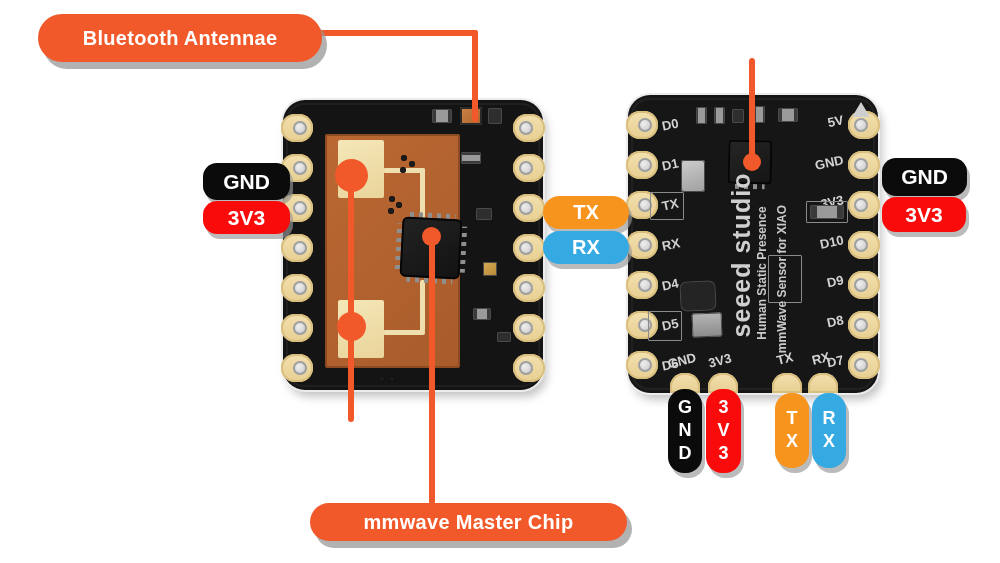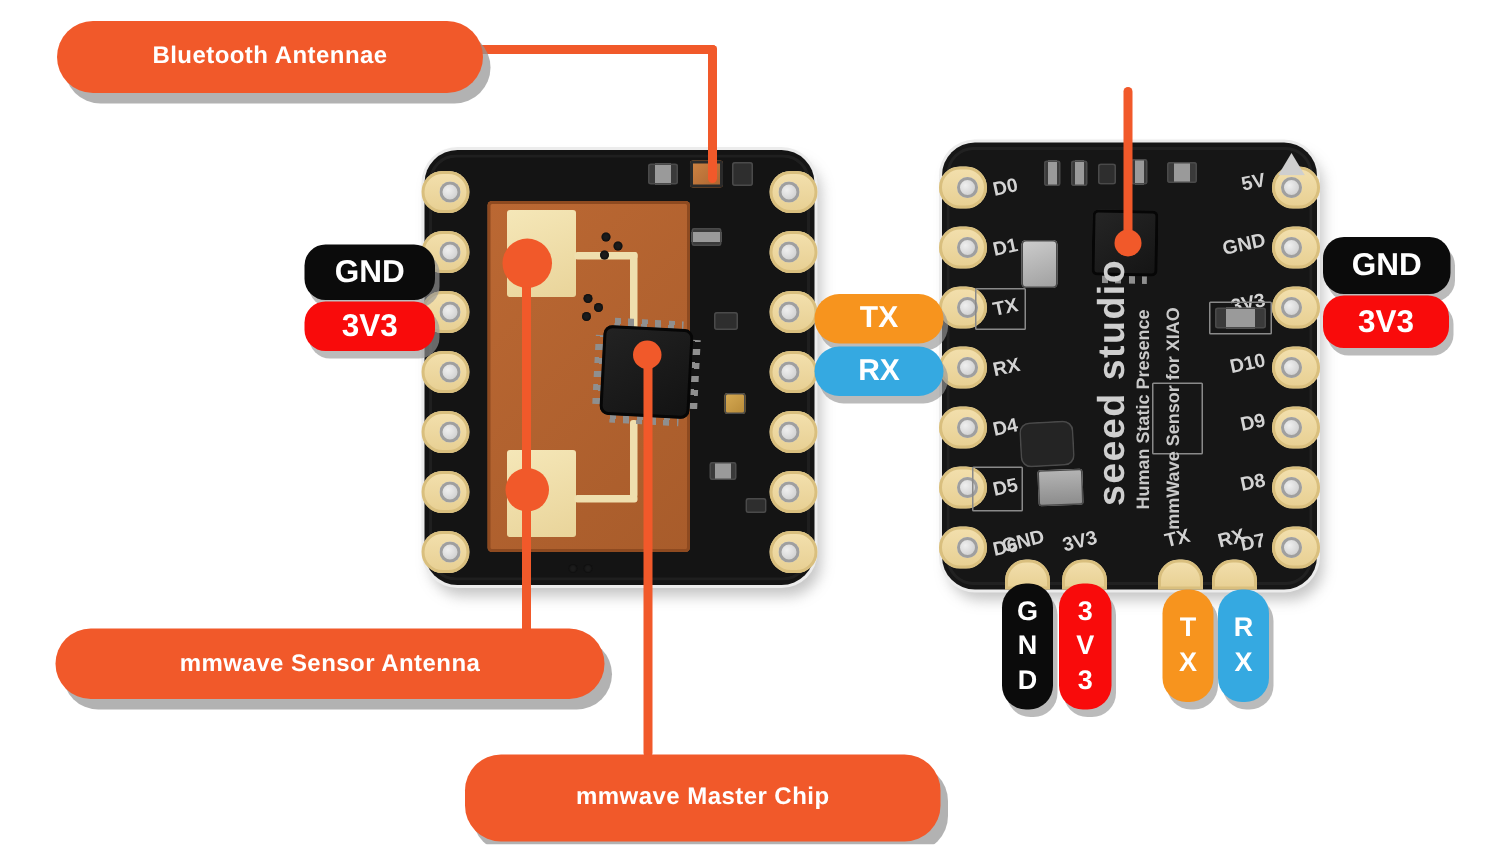--- a/index.html
+++ b/index.html
@@ -53,21 +53,21 @@
   .vtext { display:flex; align-items:center; justify-content:center; transform:rotate(-90deg); }
 
   .triangle-mark { position:absolute; background:#cfcfcf; clip-path:polygon(50% 0, 0 100%, 100% 100%); }
 
   
   .cline { position:absolute; background:#f1592a; z-index:5; border-radius:3px; }
   .cdot  { position:absolute; background:#f1592a; border-radius:50%; z-index:6; }
 
   
   .callout { position:absolute; z-index:10; background:#f1592a; color:#fff; font-weight:bold;
-             font-size:16px; letter-spacing:.3px; display:flex; align-items:center; justify-content:center;
+             font-size:20px; letter-spacing:.3px; display:flex; align-items:center; justify-content:center;
              border-radius:24px; box-shadow:5px 7px 0 rgba(148,148,148,.72); }
   .badge { position:absolute; z-index:10; color:#fff; font-weight:bold; font-size:21px;
            display:flex; align-items:center; justify-content:center; border-radius:14px;
            box-shadow:3px 5px 0 rgba(150,150,150,.65); }
   .badge.stadium { border-radius:17px; font-size:20px; }
   .vbadge { position:absolute; z-index:10; color:#fff; font-weight:bold; font-size:18px;
             display:flex; align-items:center; justify-content:center; border-radius:16px;
             box-shadow:3px 5px 0 rgba(150,150,150,.65); }
   .vbadge span { writing-mode:vertical-rl; text-orientation:upright; letter-spacing:3px; line-height:1; }
   .bg-black { background:#0b0b0b; }
@@ -268,22 +268,21 @@
   <div class="cdot" style="left:743px; top:153px; width:18px; height:18px;"></div>
 
   <div class="cline" style="left:348px; top:172px; width:6px; height:250px;"></div>
   <div class="cdot" style="left:335px; top:159px; width:33px; height:33px;"></div>
   <div class="cdot" style="left:337px; top:312px; width:29px; height:29px;"></div>
 
   <div class="cline" style="left:429px; top:235px; width:6px; height:270px;"></div>
   <div class="cdot" style="left:422px; top:227px; width:19px; height:19px;"></div>
 
   <div class="callout" style="left:38px; top:14px; width:284px; height:48px;">Bluetooth Antennae</div>
-  <div class="callout" style="left:37px; top:419px; width:366px; height:47px;">mmwave Sensor Antenna</div>
-  <div class="callout" style="left:310px; top:503px; width:317px; height:58px;">mmwave Master Chip</div>
+  <div class="callout" style="left:310px; top:503px; width:317px; height:38px;">mmwave Master Chip</div>
 
   <div class="badge bg-black" style="left:203px; top:163px; width:87px; height:37px;">GND</div>
   <div class="badge bg-red" style="left:203px; top:201px; width:87px; height:33px;">3V3</div>
 
   <div class="badge stadium bg-uorange" style="left:543px; top:196px; width:86px; height:33px;">TX</div>
   <div class="badge stadium bg-blue" style="left:543px; top:231px; width:86px; height:33px;">RX</div>
 
   <div class="badge bg-black" style="left:882px; top:158px; width:85px; height:38px;">GND</div>
   <div class="badge bg-red" style="left:882px; top:197px; width:84px; height:35px;">3V3</div>
 

